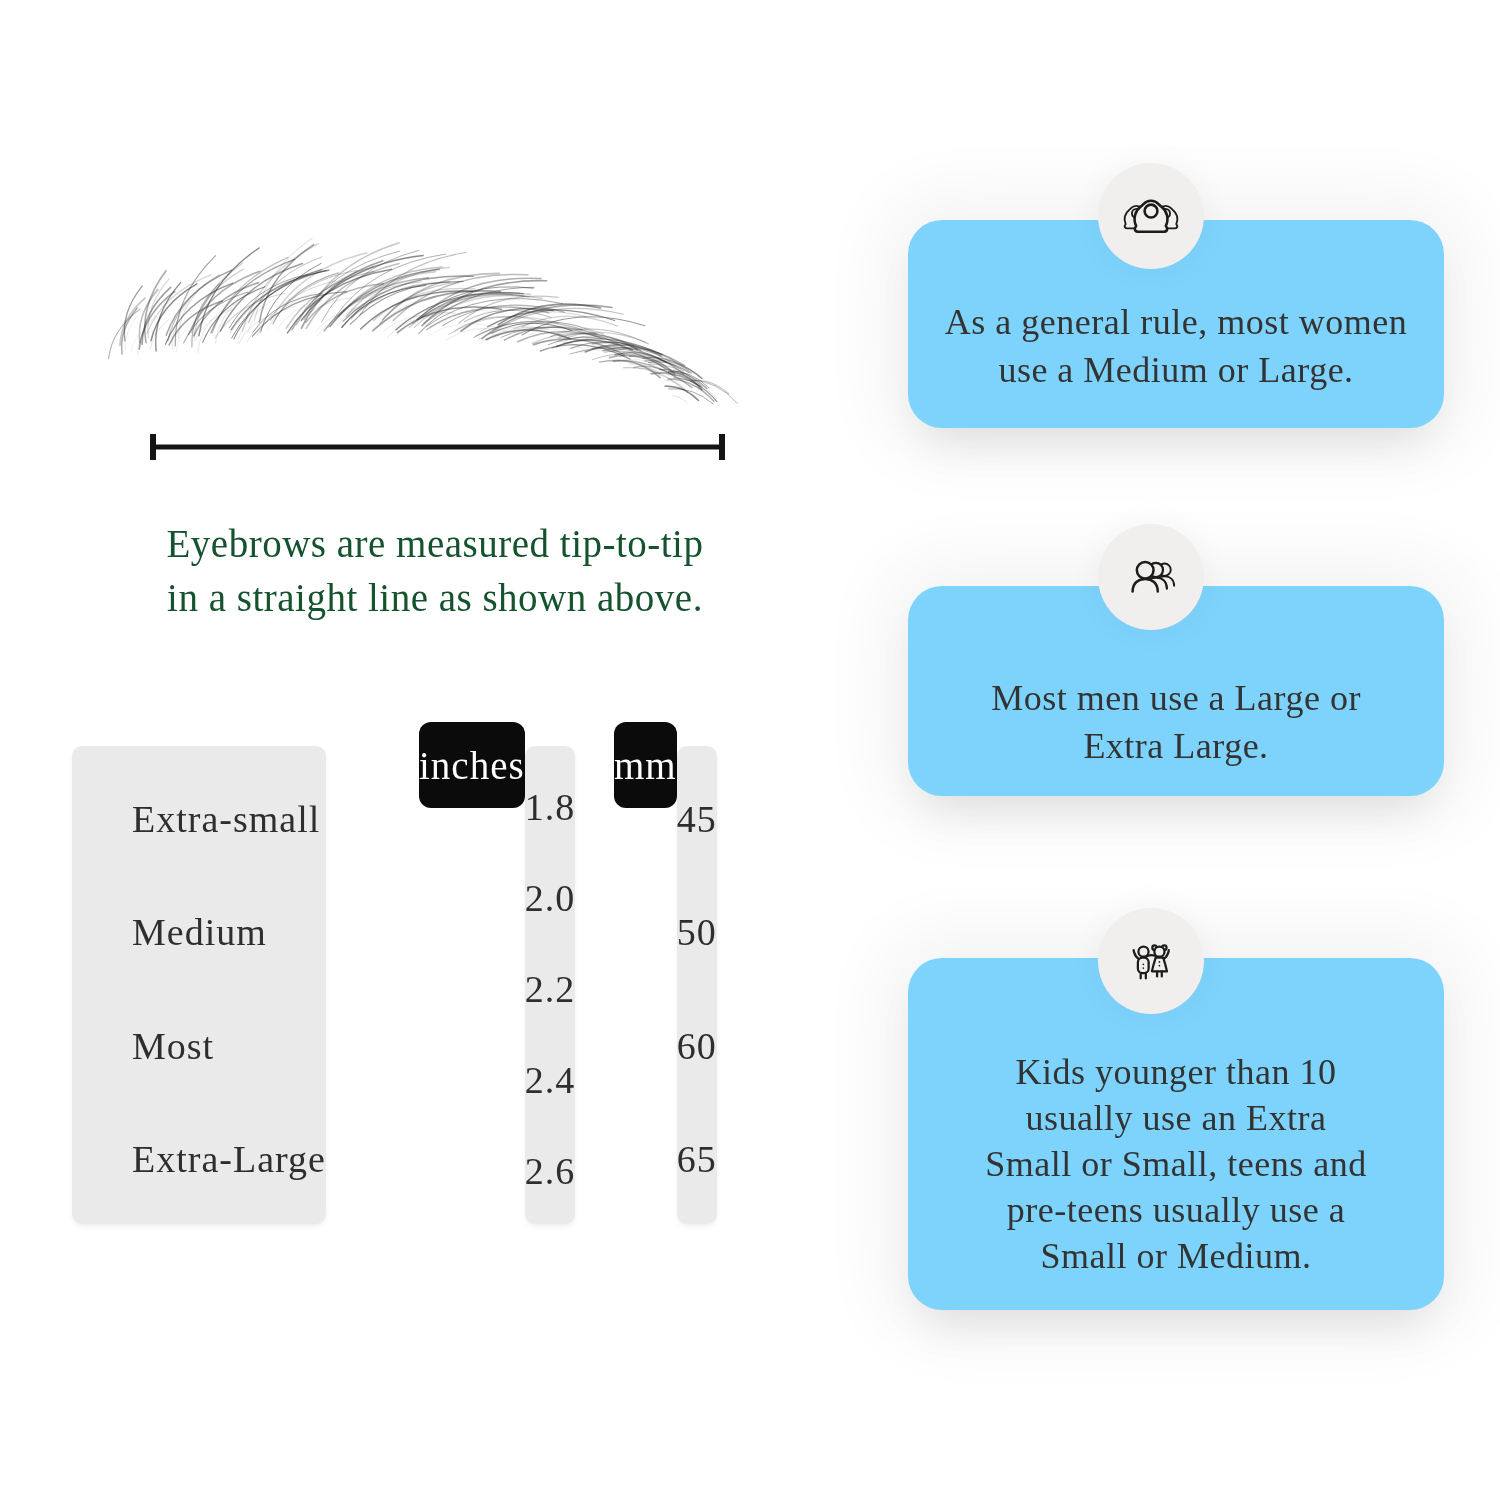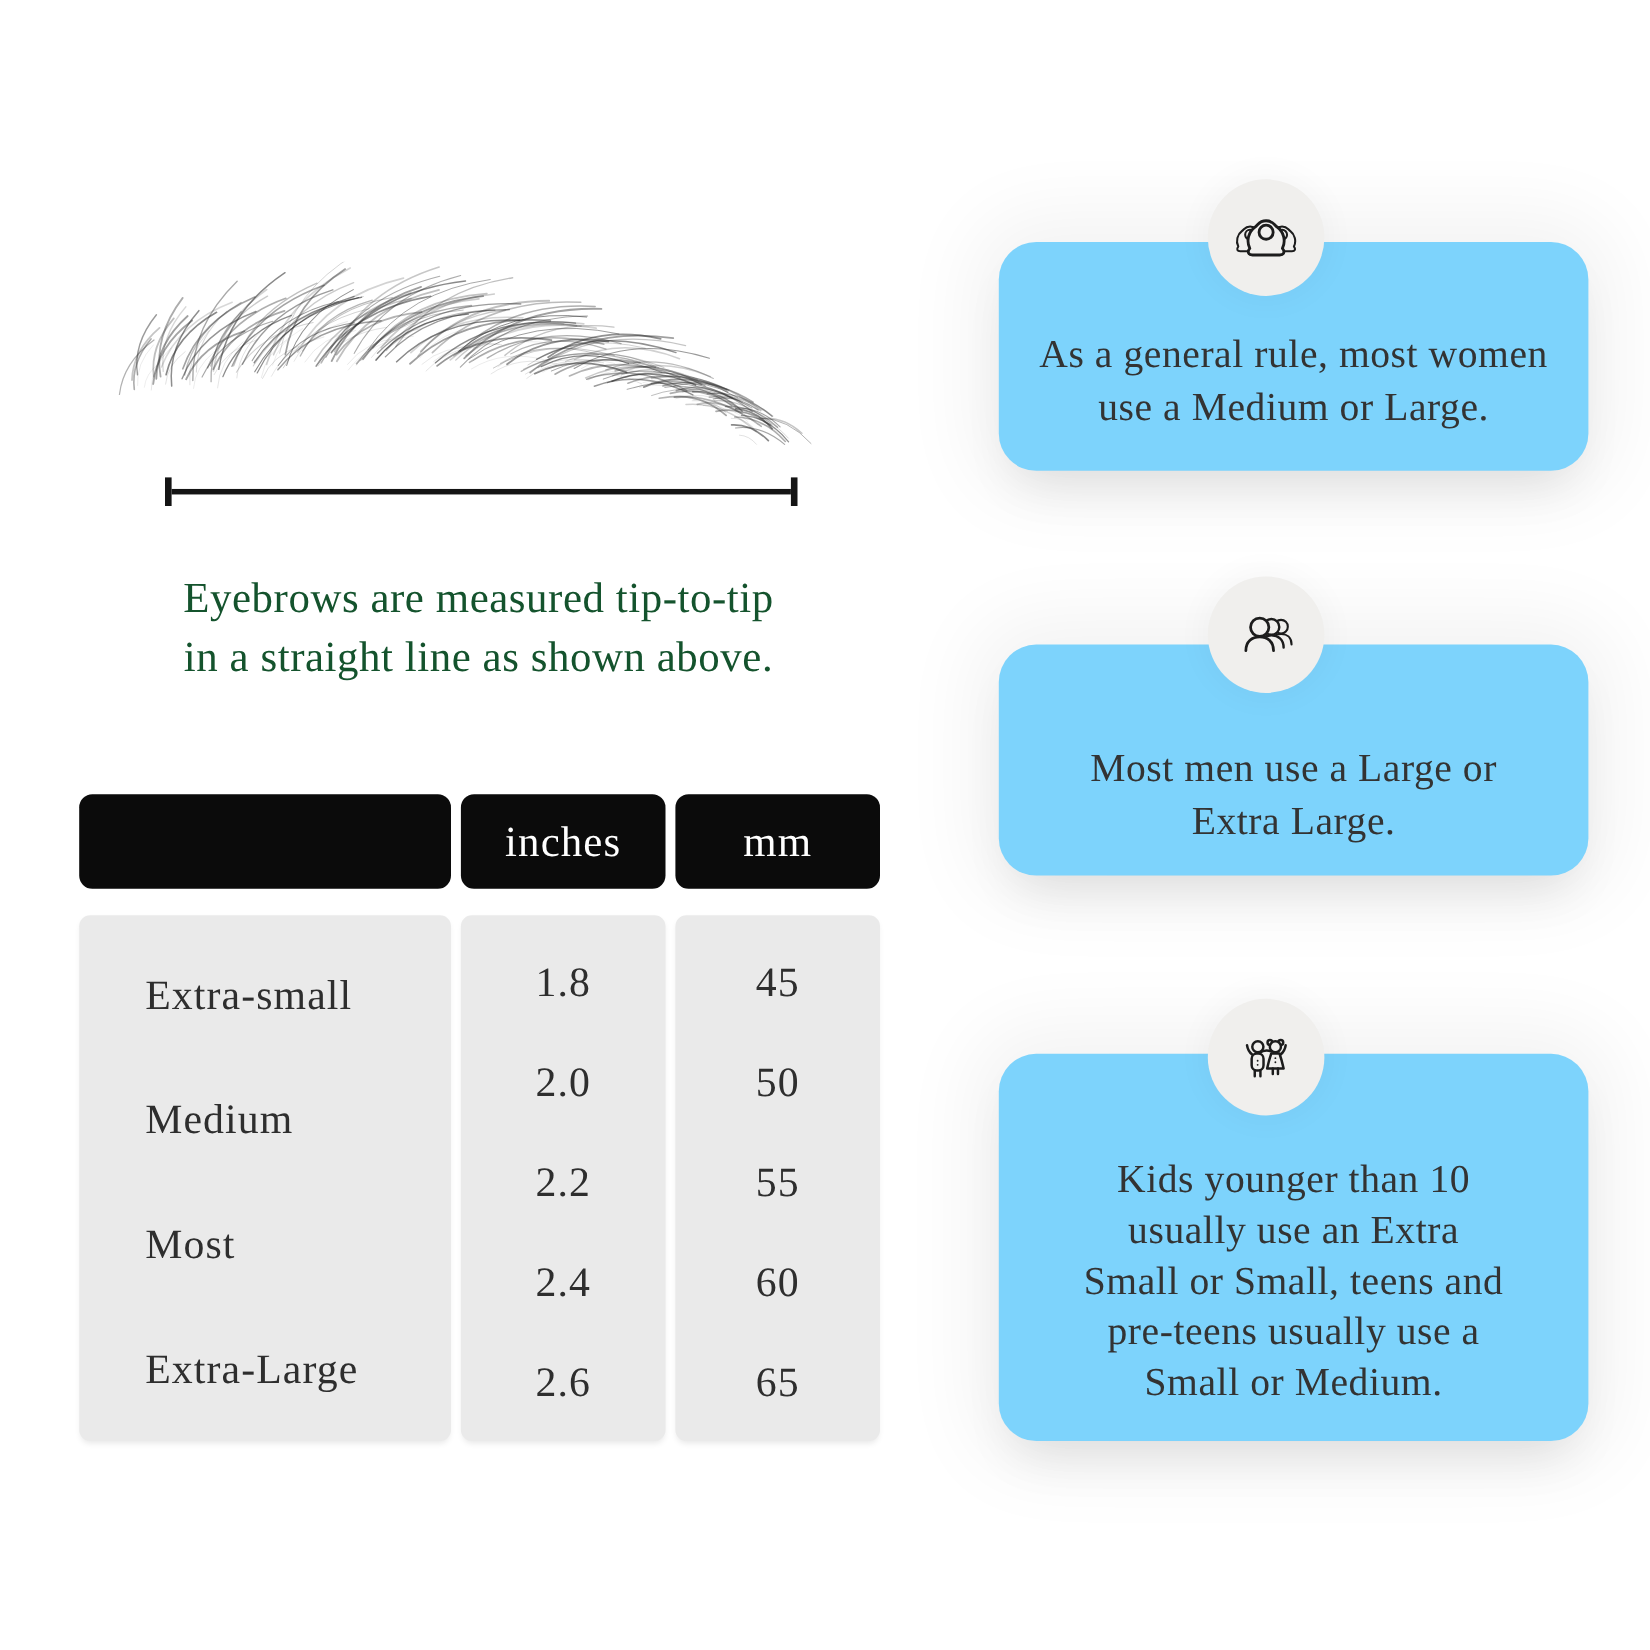--- a/index.html
+++ b/index.html
@@ -29,21 +29,21 @@
     position:absolute;left:85px;top:517px;width:700px;
     text-align:center;font-size:39px;line-height:54px;
     letter-spacing:0.5px;color:#14532d;
   }
 
   
   .size-table{
     position:absolute;left:72px;top:722px;
     display:grid;grid-template-columns:338px 186px 186px;column-gap:9px;
   }
-  .tcol{display:flex;flex-direction:column;}
+  .tcol{display:flex;flex-direction:row;}
   .thead{
     height:86px;background:#0b0b0b;border-radius:12px;
     color:#ffffff;display:flex;align-items:center;justify-content:center;
     font-size:39px;letter-spacing:1px;
   }
   .tbody{
     margin-top:24px;height:454px;background:#eaeaea;border-radius:10px;
     display:flex;flex-direction:column;padding:16px 0 8px 0;
     box-shadow:0 3px 6px -2px rgba(0,0,0,0.10);
   }
@@ -309,21 +309,20 @@
         <div class="trow">2.2</div>
         <div class="trow">2.4</div>
         <div class="trow">2.6</div>
       </div>
     </div>
     <div class="tcol">
       <div class="thead">mm</div>
       <div class="tbody">
         <div class="trow">45</div>
         <div class="trow">50</div>
-        <div class="trow">55</div>
         <div class="trow">60</div>
         <div class="trow">65</div>
       </div>
     </div>
   </div>
 
   <div class="card card1">
     <div class="card-text">
       <div>As a general rule, most women</div>
       <div>use a Medium or Large.</div>

